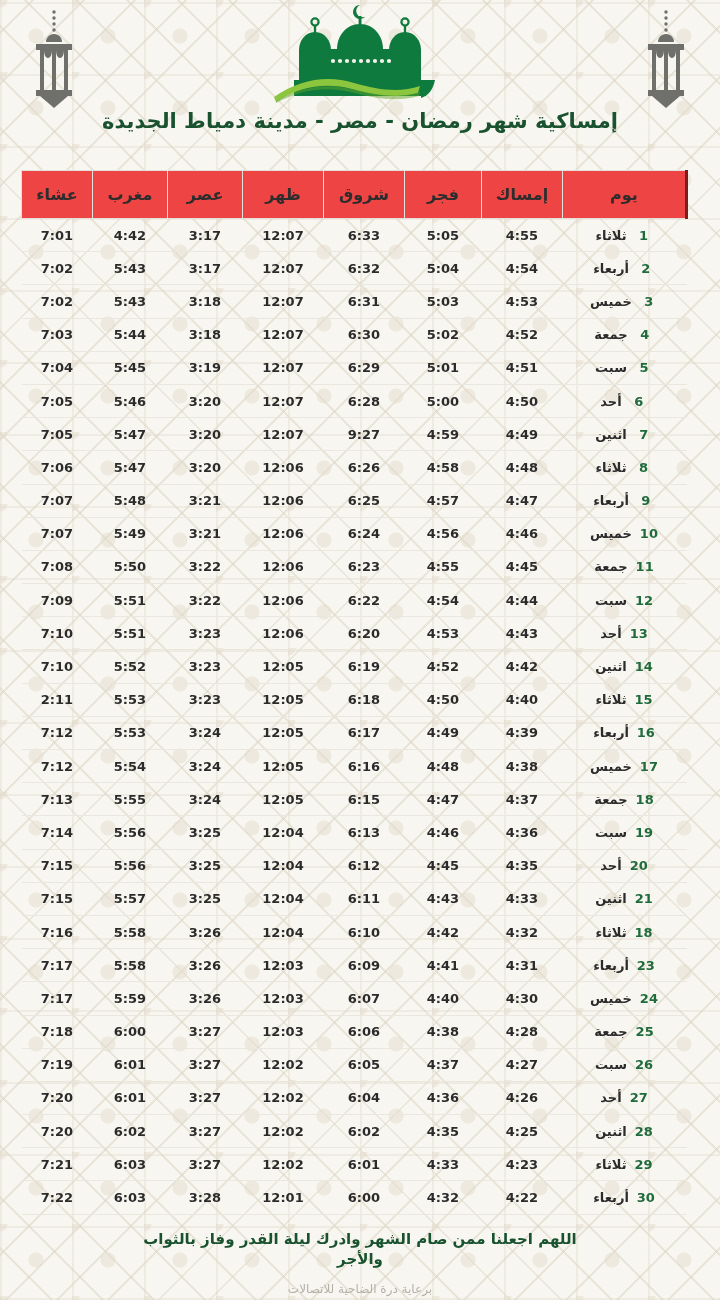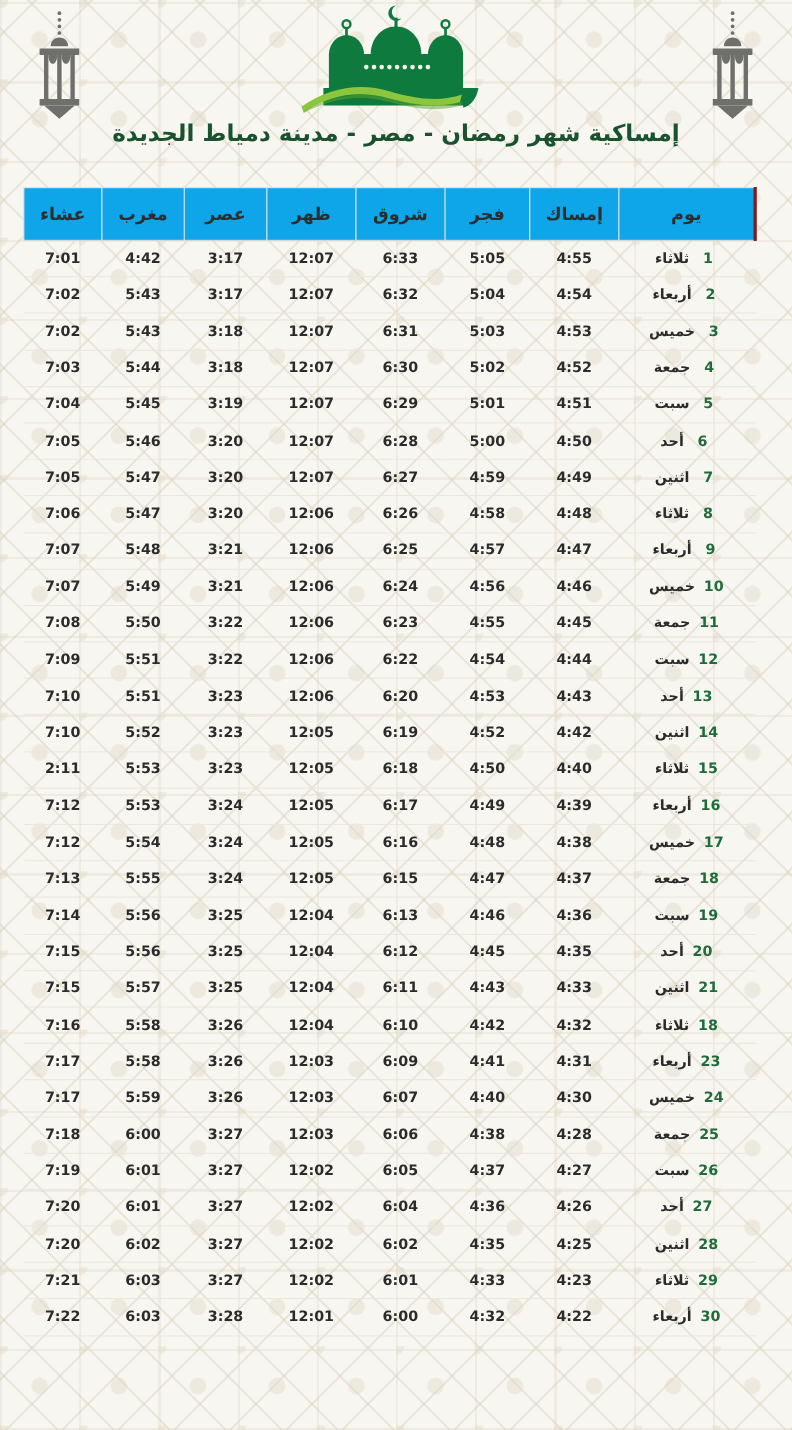--- a/index.html
+++ b/index.html
@@ -83,21 +83,21 @@
   
   .table-wrap {
     margin: 18px 32px 0 32px;
   }
   table.times {
     width: 656px;
     border-collapse: collapse;
     table-layout: fixed;
   }
   table.times thead th {
-    background: #0ea5e9;
+    background: #ef4444;
     border: 1px solid #e2e0da;
     font-size: 16px;
     font-weight: bold;
     color: #2d2d2d;
     height: 47px;
     padding: 0;
     text-align: center;
     vertical-align: middle;
   }
   table.times thead th.col-day { border-right: 3px solid #7f1d1d; }
@@ -311,21 +311,21 @@
             <td>6:28</td>
             <td>12:07</td>
             <td>3:20</td>
             <td>5:46</td>
             <td>7:05</td>
           </tr>
           <tr>
             <td class="day-cell"><span class="day-num">7</span><span class="day-name">اثنين</span></td>
             <td>4:49</td>
             <td>4:59</td>
-            <td>6:27</td>
+            <td>9:27</td>
             <td>12:07</td>
             <td>3:20</td>
             <td>5:47</td>
             <td>7:05</td>
           </tr>
           <tr>
             <td class="day-cell"><span class="day-num">8</span><span class="day-name">ثلاثاء</span></td>
             <td>4:48</td>
             <td>4:58</td>
             <td>6:26</td>
@@ -551,14 +551,18 @@
             <td>6:00</td>
             <td>12:01</td>
             <td>3:28</td>
             <td>6:03</td>
             <td>7:22</td>
           </tr>
         </tbody>
     </table>
   </div>
 
+  <div class="footer">
+    <div class="dua">اللهم اجعلنا ممن صام الشهر وادرك ليلة القدر وفاز بالثواب والأجر</div>
+    <div class="sponsor">برعاية درة الضاحية للاتصالات</div>
+  </div>
 
 </div>
 
 </body></html>

